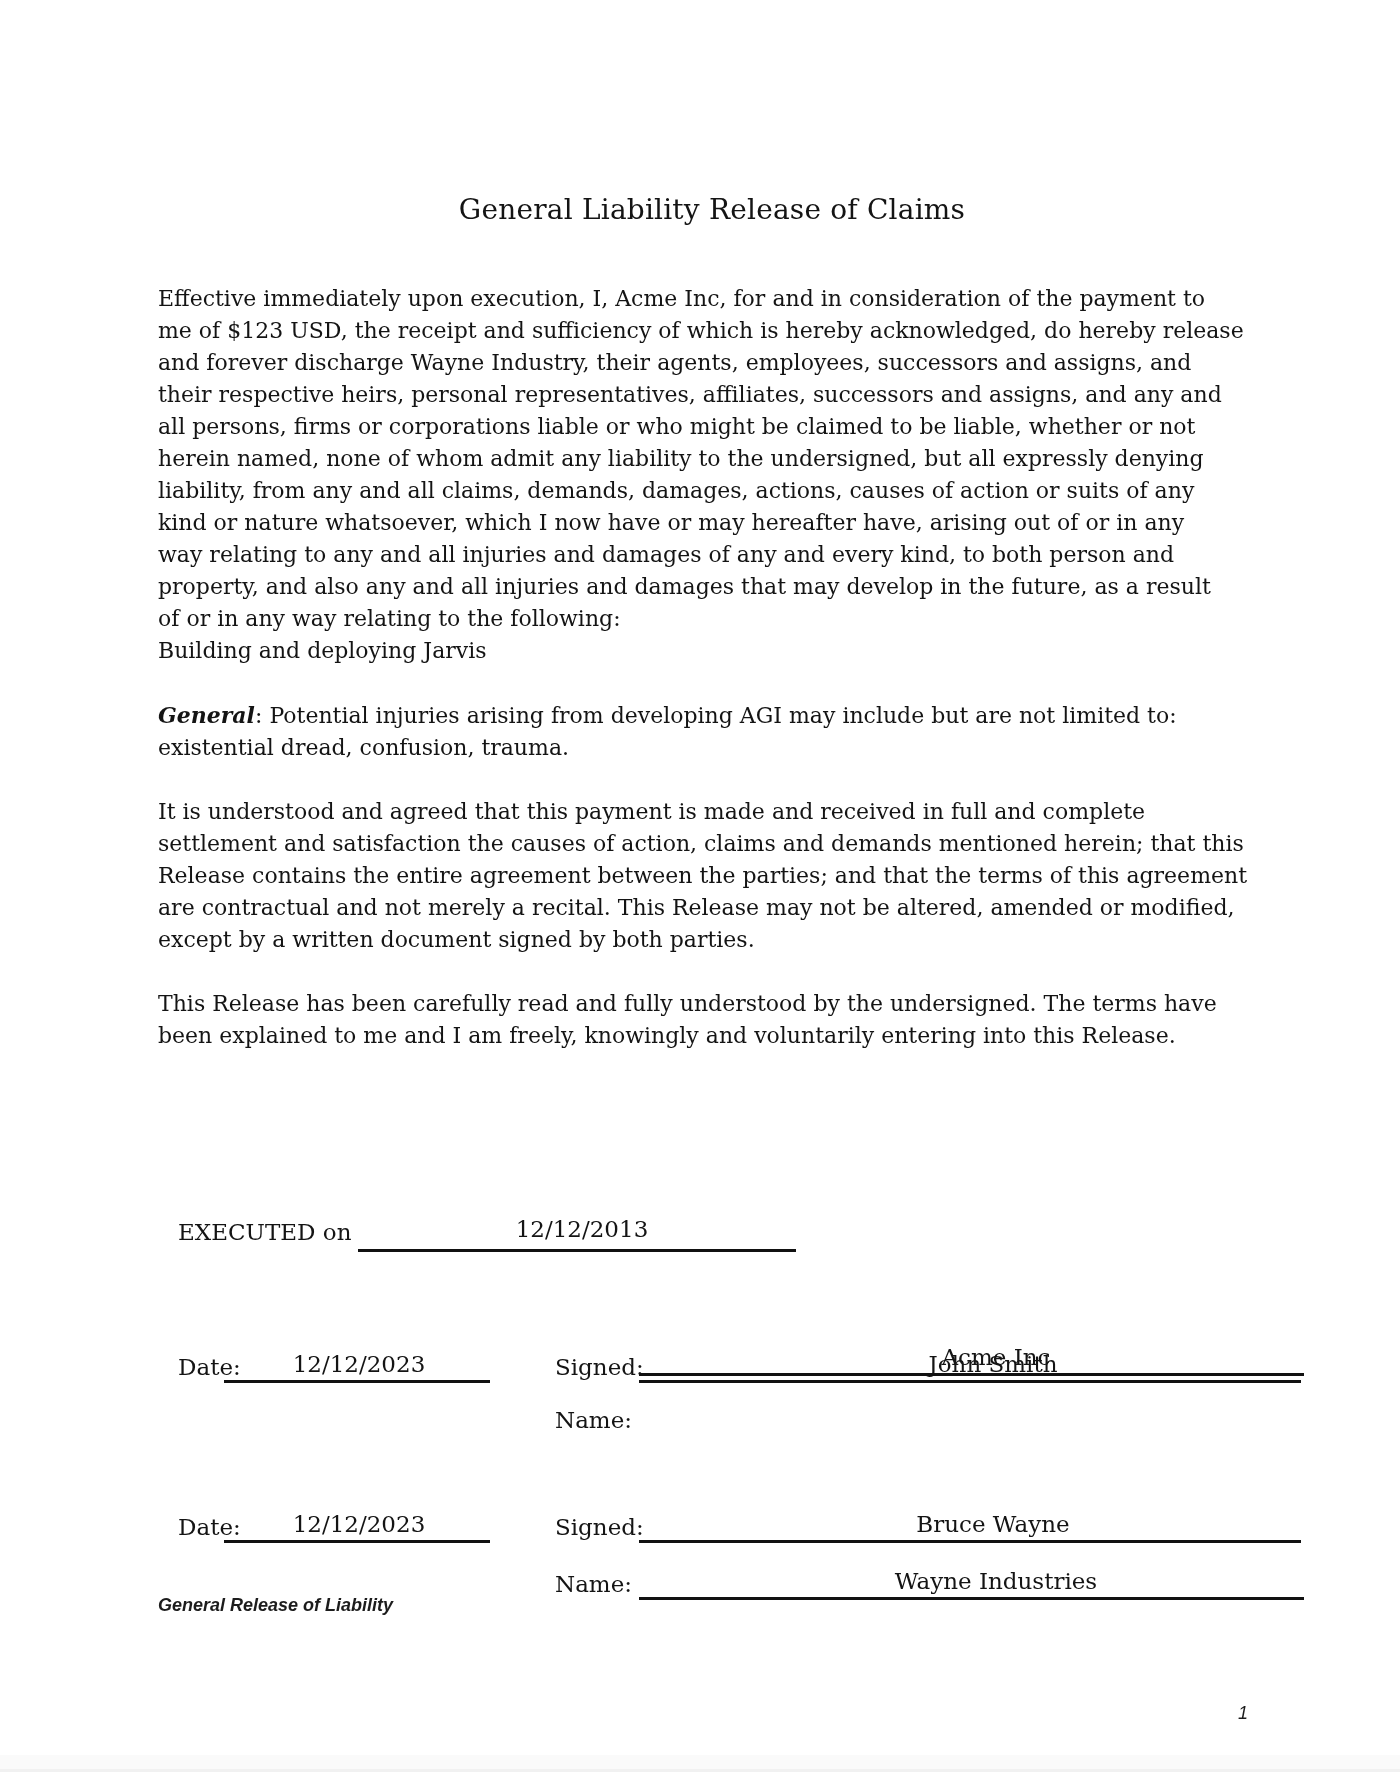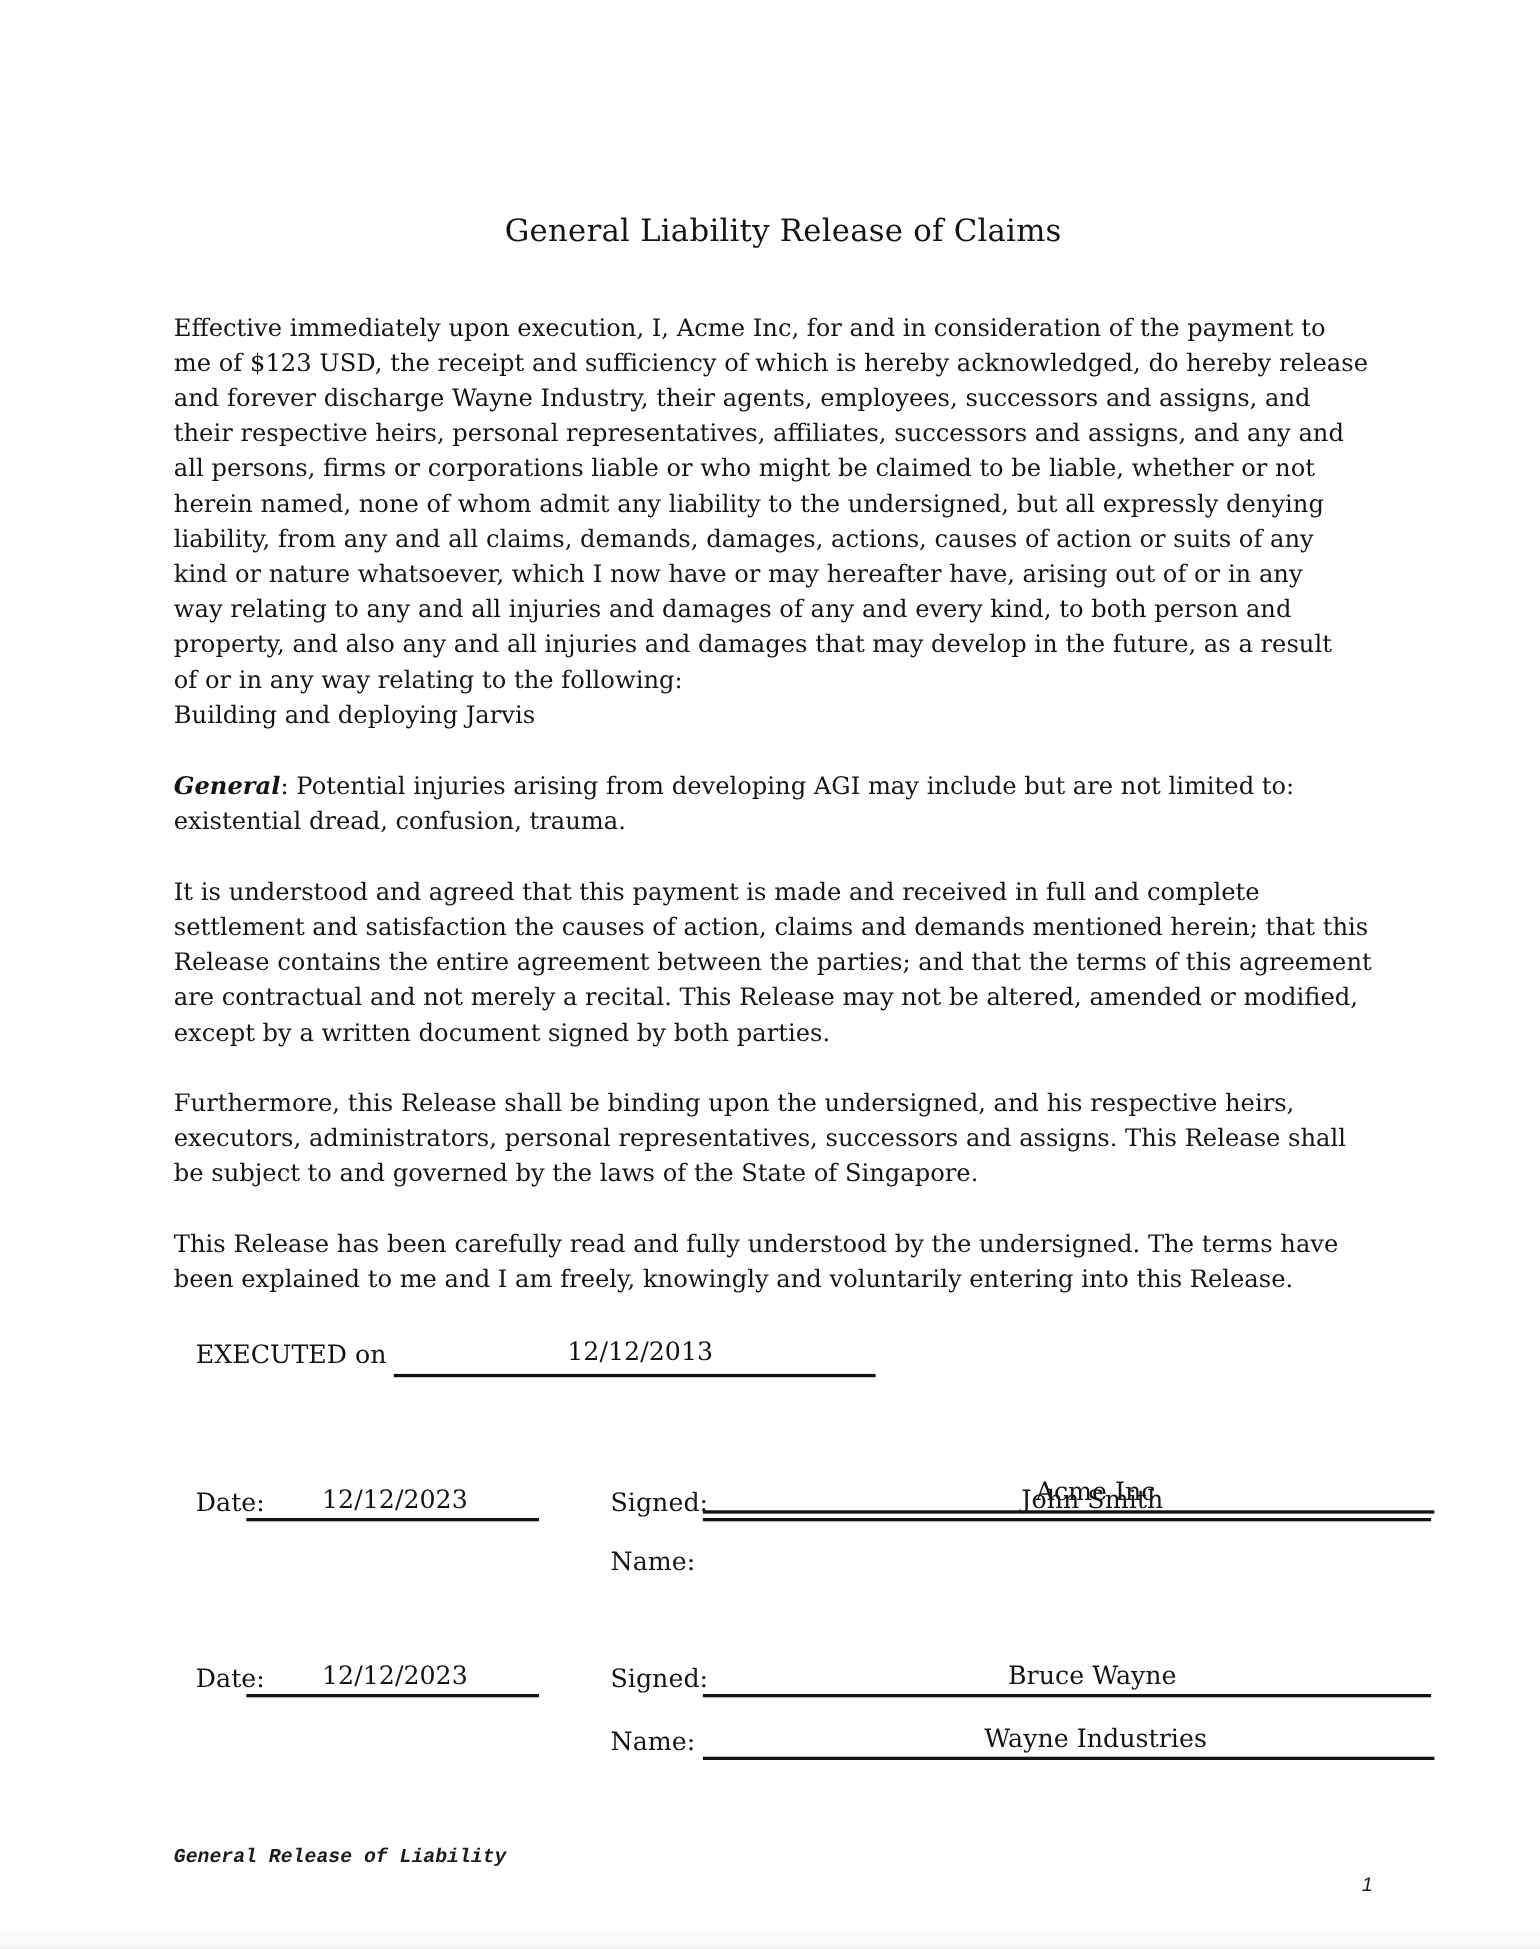--- a/index.html
+++ b/index.html
@@ -59,22 +59,22 @@
   .sig1-name-field   { left: 639px; top: 1344px; width: 616px; height: 29px; padding-left: 49px; }
   .sig2-date-label   { left: 158px; top: 1514px; }
   .sig2-date-field   { left: 224px; top: 1511px; width: 262px; height: 29px; padding-left: 4px; }
   .sig2-signed-label { left: 535px; top: 1514px; }
   .sig2-signed-field { left: 639px; top: 1511px; width: 616px; height: 29px; padding-left: 46px; }
   .sig2-name-label   { left: 535px; top: 1571px; }
   .sig2-name-field   { left: 639px; top: 1568px; width: 616px; height: 29px; padding-left: 49px; }
   .footer-docname {
     position: absolute;
     left: 158px;
-    top: 1679px;
-    font-family: Liberation Mono, monospace;
+    top: 1595px;
+    font-family: Liberation Sans, sans-serif;
     font-style: italic;
     font-weight: bold;
     font-size: 18px;
     color: #1c1c1c;
   }
   .footer-pagenum {
     position: absolute;
     right: 152px;
     top: 1703px;
     font-family: "Liberation Sans", sans-serif;
@@ -113,23 +113,20 @@
 property, and also any and all injuries and damages that may develop in the future, as a result
 of or in any way relating to the following:
 Building and deploying Jarvis</p>
     <p class="para"><span class="bold-italic">General</span><span>: Potential injuries arising from developing AGI may include but are not limited to:
 existential dread, confusion, trauma.</span></p>
     <p class="para">It is understood and agreed that this payment is made and received in full and complete
 settlement and satisfaction the causes of action, claims and demands mentioned herein; that this
 Release contains the entire agreement between the parties; and that the terms of this agreement
 are contractual and not merely a recital. This Release may not be altered, amended or modified,
 except by a written document signed by both parties.</p>
-    <p class="para">Furthermore, this Release shall be binding upon the undersigned, and his respective heirs,
-executors, administrators, personal representatives, successors and assigns. This Release shall
-be subject to and governed by the laws of the State of Singapore.</p>
     <p class="para">This Release has been carefully read and fully understood by the undersigned. The terms have
 been explained to me and I am freely, knowingly and voluntarily entering into this Release.</p>
   </div>
 
   <span class="label executed-label">EXECUTED on</span>
   <span class="field executed-field">12/12/2013</span>
 
   <span class="label sig1-date-label">Date:</span>
   <span class="field sig1-date-field">12/12/2023</span>
   <span class="label sig1-signed-label">Signed:</span>

